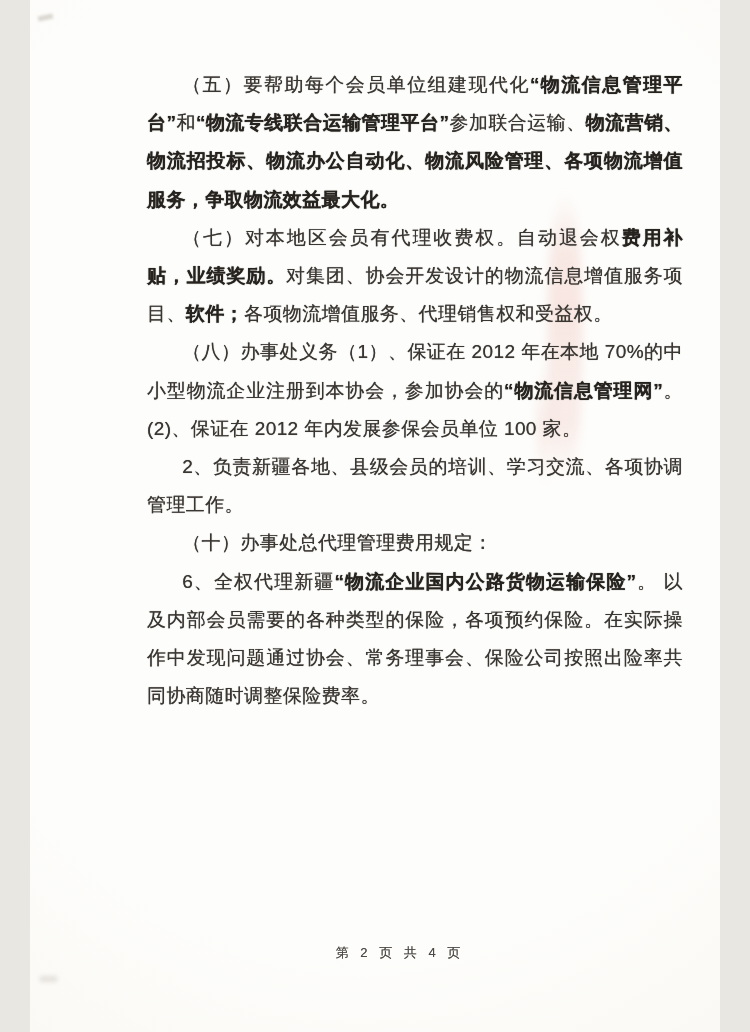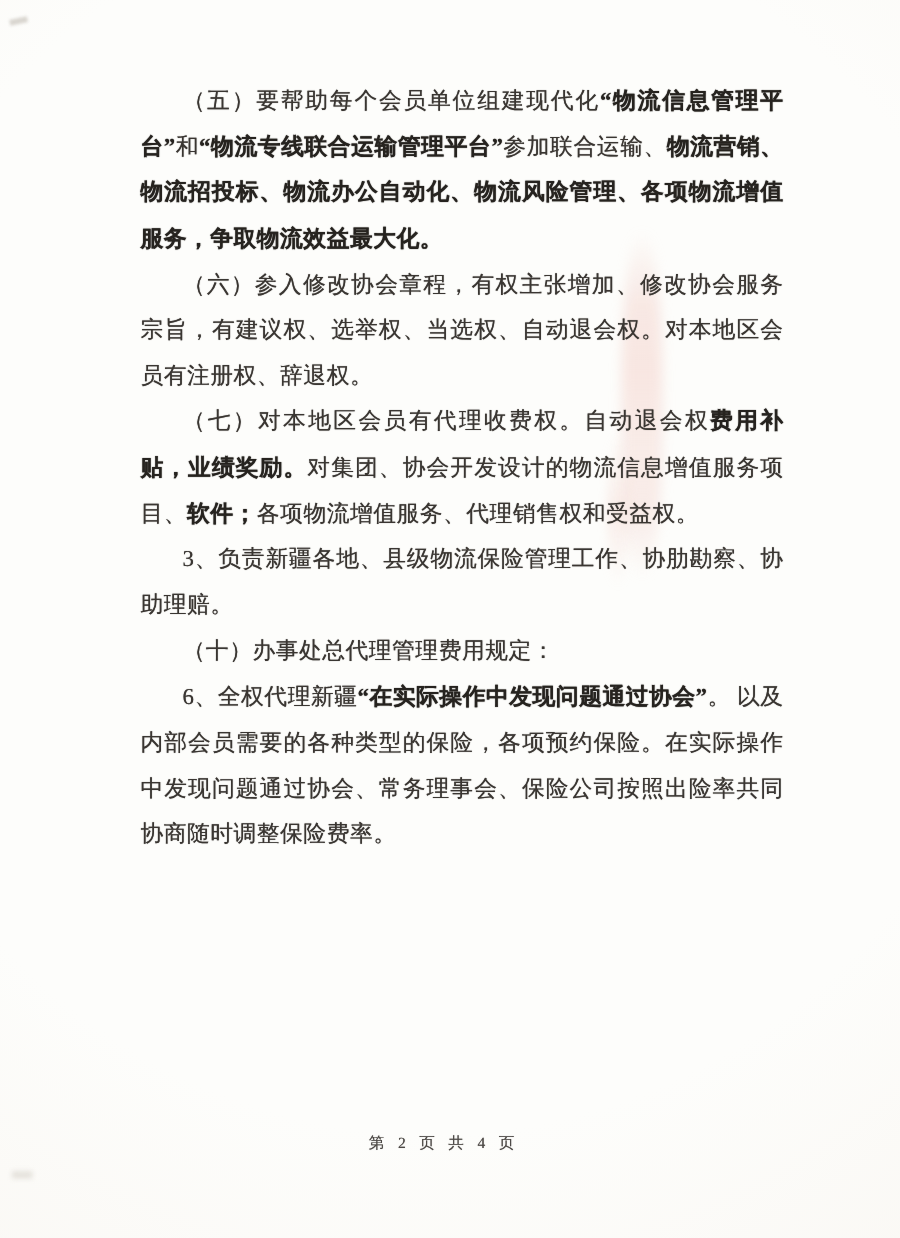--- a/index.html
+++ b/index.html
@@ -2,27 +2,27 @@
 <html><head>
 <meta charset="utf-8">
 <style>
   html, body {
     margin: 0;
     padding: 0;
     background: #e9e7e2;
   }
   .page {
     position: relative;
-    width: 750px;
+    width: 690px;
     height: 1032px;
     margin: 0 auto;
     overflow: hidden;
     background:
       radial-gradient(ellipse 120% 90% at 48% 42%, #fdfdfb 55%, #faf8f4 82%, #f4f2ed 100%);
-    font-family: Liberation Serif, serif;
+    font-family: Liberation Sans, sans-serif;
   }
   
   .content {
     position: absolute;
     left: 117px;
     top: 66px;
     width: 536px;
     font-size: 19px;
     line-height: 38.2px;
     color: #3a3632;
@@ -109,23 +109,23 @@
 <body>
 
 <div class="page">
   <div class="streak"></div>
   <div class="streak-wisp"></div>
   <div class="mark-tl"></div>
   <div class="mark-bl"></div>
 
   <div class="content">
       <p class="para"><span>（五）要帮助每个会员单位组建现代化</span><span class="ink-heavy">“物流信息管理平台”</span><span>和</span><span class="ink-heavy">“物流专线联合运输管理平台”</span><span>参加联合运输、</span><span class="ink-heavy">物流营销、物流招投标、物流办公自动化、物流风险管理、各项物流增值服务，争取物流效益最大化。</span></p>
-      <p class="para"><span>（六）参入修改协会章程，有权主张增加、修改协会服务宗旨，有建议权、选举权、当选权、自动退会权。对本地区会员有注册权、辞退权。</span></p>
       <p class="para"><span>（七）对本地区会员有代理收费权。自动退会权</span><span class="ink-heavy">费用补贴，业绩奖励。</span><span>对集团、协会开发设计的物流信息增值服务项目、</span><span class="ink-heavy">软件；</span><span>各项物流增值服务、代理销售权和受益权。</span></p>
-      <p class="para"><span>3、负责新疆各地、县级物流保险管理工作、协肋勘察、协助理赔。</span></p>
+      <p class="para"><span>（八）办事处义务（1）、保证在 2012 年在本地 70%的中小型物流企业注册到本协会，参加协会的</span><span class="ink-heavy">“物流信息管理网”</span><span>。(2)、保证在 2012 年内发展参保会员单位 100 家。</span></p>
+      <p class="para"><span>2、负责新疆各地、县级会员的培训、学习交流、各项协调管理工作。</span></p>
       <p class="para"><span>（十）办事处总代理管理费用规定：</span></p>
-      <p class="para"><span>6、全权代理新疆</span><span class="ink-heavy">“在实际操作中发现问题通过协会”</span><span>。 以及内部会员需要的各种类型的保险，各项预约保险。在实际操作中发现问题通过协会、常务理事会、保险公司按照出险率共同协商随时调整保险费率。</span></p>
+      <p class="para"><span>6、全权代理新疆</span><span class="ink-heavy">“物流企业国内公路货物运输保险”</span><span>。 以及内部会员需要的各种类型的保险，各项预约保险。在实际操作中发现问题通过协会、常务理事会、保险公司按照出险率共同协商随时调整保险费率。</span></p>
     </div>
 
   <div class="footer">
     <span>第 2 页 共 4 页</span>
   </div>
 </div>
 
 </body></html>

